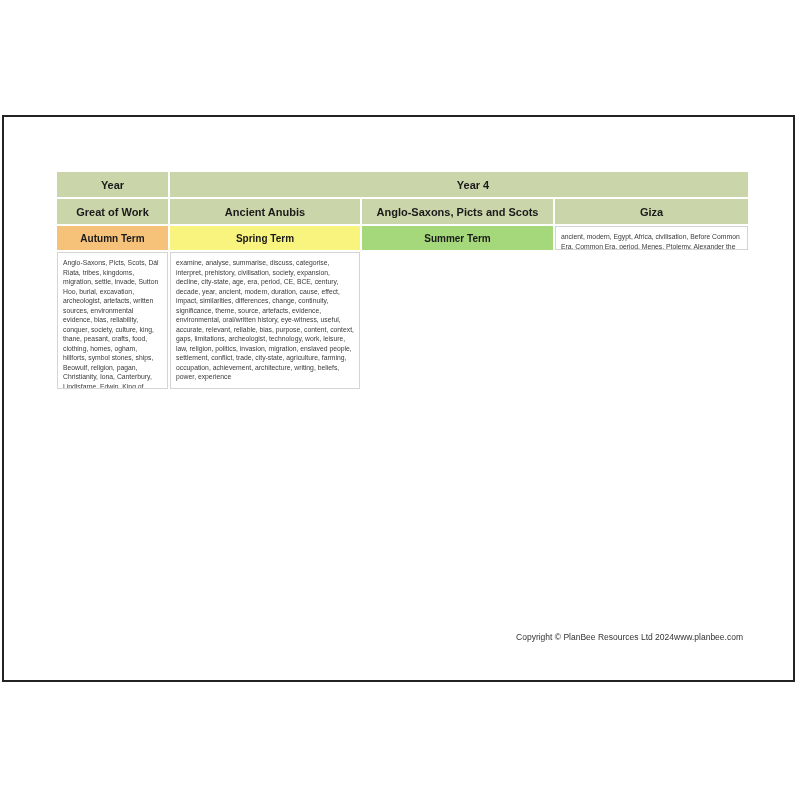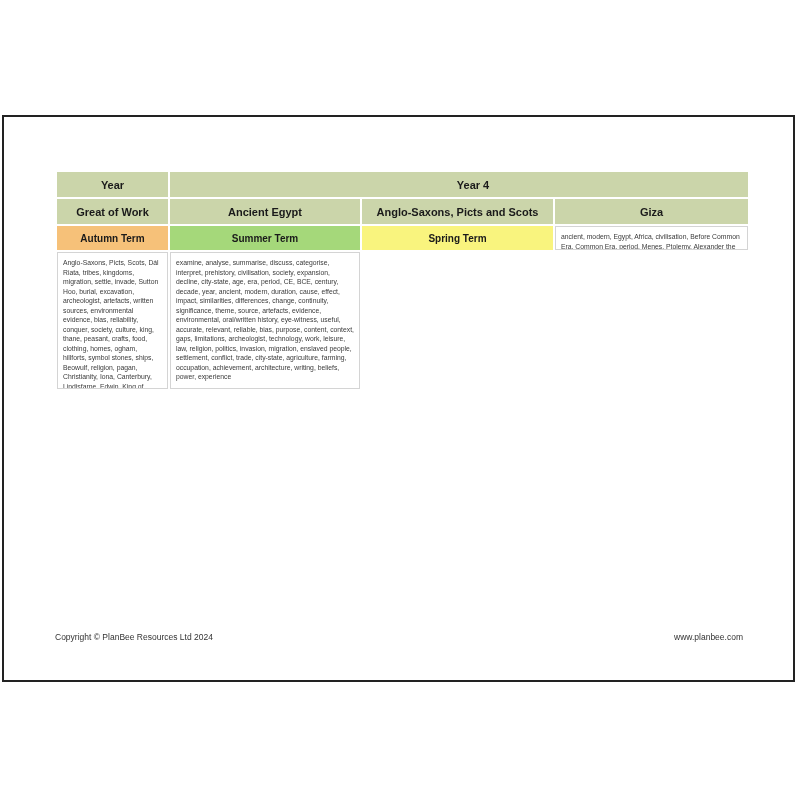--- a/index.html
+++ b/index.html
@@ -50,43 +50,43 @@
     line-height: 9.5px;
     color: #3a3a3a;
     text-align: left;
     overflow: hidden;
   }
   .footer {
     position: absolute;
     left: 51px; right: 50px;
     bottom: 38px;
     display: flex;
-    justify-content: space-between;
+    justify-content: flex-end;
     font-size: 8.5px;
     color: #333333;
   }
 </style>
 </head>
 <body>
 
 <div class="page">
 
   <div class="voc-table">
 
     <div class="cell head">Year</div>
     <div class="cell head span3">Year 4</div>
 
     <div class="cell head">Great of Work</div>
-    <div class="cell head">Ancient Egypt</div>
+    <div class="cell head">Ancient Anubis</div>
     <div class="cell head">Anglo-Saxons, Picts and Scots</div>
 
     <div class="cell head">Giza</div>
     <div class="cell term-cell" style="background-color: rgb(246, 193, 121);">Autumn Term</div>
+    <div class="cell term-cell" style="background-color: rgb(249, 244, 126);">Spring Term</div>
     <div class="cell term-cell" style="background-color: rgb(165, 216, 122);">Summer Term</div>
-    <div class="cell term-cell" style="background-color: rgb(249, 244, 126);">Spring Term</div>
 
     <div class="cell vocab-cell">ancient, modern, Egypt, Africa, civilisation, Before Common Era, Common Era, period, Menes, Ptolemy, Alexander the Great, Rameses II, Hatshepsut, Tutankhamen, Cleopatra, dynasty, hereditary, pharaoh, settlement, nomads, capital, Memphis, farming, plough, pyramids, sphinx, Giza, Nile, Rosetta Stone, hieroglyphs, society, viziers, nobles, priests, scribes, soldiers, craftsmen, farmers, enslaved people, power, religion, gods and goddesses, Horus, Amun, Ra, Osiris, Anubis, Isis, temples, ceremonies, shaduf, papyrus, clocks, calendars</div>
     <div class="cell vocab-cell">Anglo-Saxons, Picts, Scots, Dál Riata, tribes, kingdoms, migration, settle, invade, Sutton Hoo, burial, excavation, archeologist, artefacts, written sources, environmental evidence, bias, reliability, conquer, society, culture, king, thane, peasant, crafts, food, clothing, homes, ogham, hillforts, symbol stones, ships, Beowulf, religion, pagan, Christianity, Iona, Canterbury, Lindisfarne, Edwin, King of Northumbria, Cwichelm, King of Wessex, Penda, King of Mercia, Cadwallon, King of Gwynedd, Raedwald, King of East Anglia, Eadbald, King of Kent</div>
     <div class="cell vocab-cell">examine, analyse, summarise, discuss, categorise, interpret, prehistory, civilisation, society, expansion, decline, city-state, age, era, period, CE, BCE, century, decade, year, ancient, modern, duration, cause, effect, impact, similarities, differences, change, continuity, significance, theme, source, artefacts, evidence, environmental, oral/written history, eye-witness, useful, accurate, relevant, reliable, bias, purpose, content, context, gaps, limitations, archeologist, technology, work, leisure, law, religion, politics, invasion, migration, enslaved people, settlement, conflict, trade, city-state, agriculture, farming, occupation, achievement, architecture, writing, beliefs, power, experience</div>
 
   </div>
 
   <div class="footer">
     <span>Copyright © PlanBee Resources Ltd 2024</span>
     <span>www.planbee.com</span>

